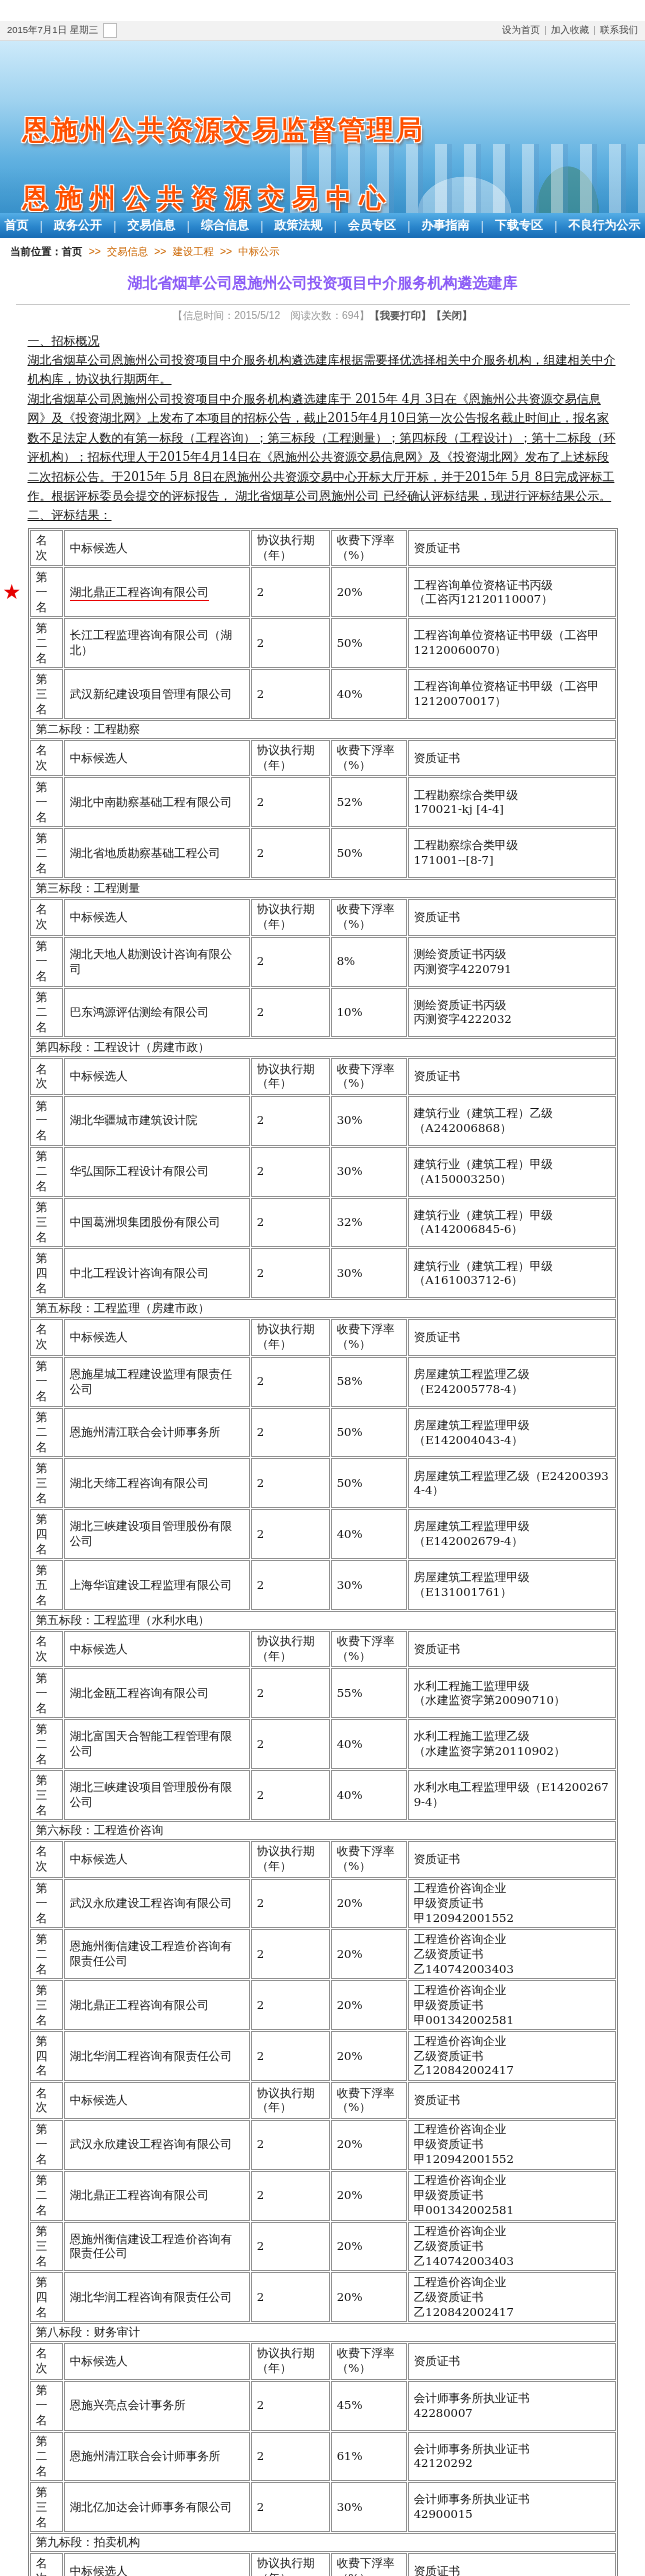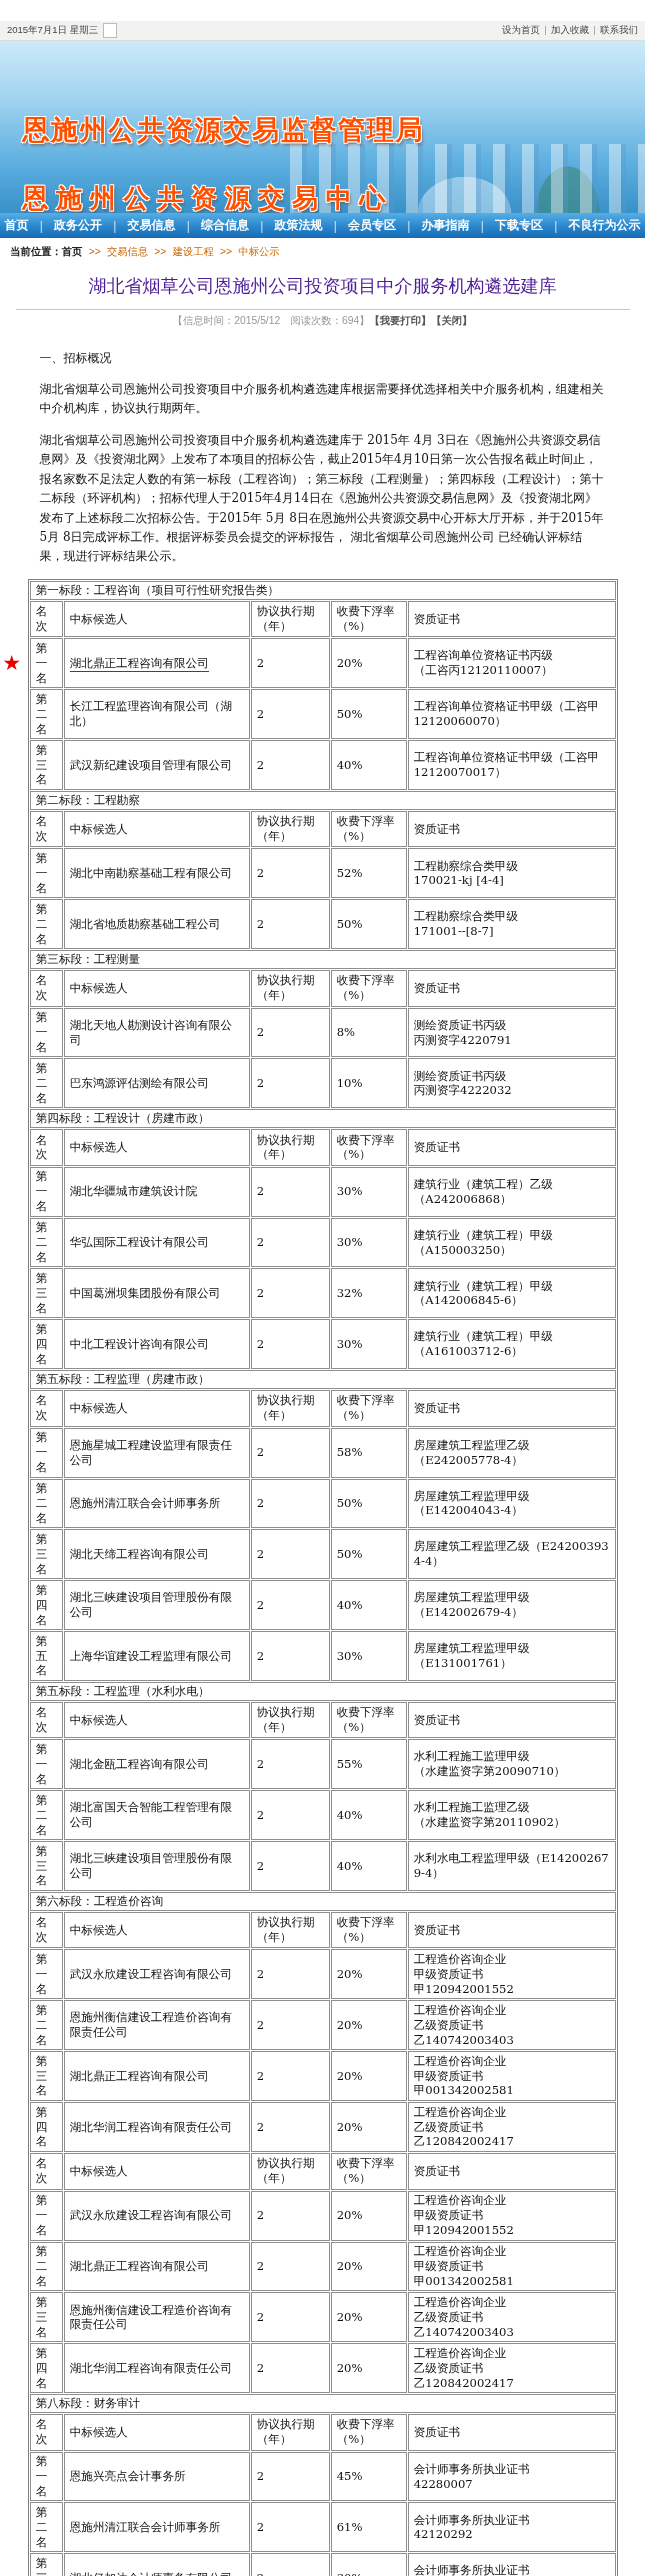--- a/index.html
+++ b/index.html
@@ -37,28 +37,28 @@
   .nav .sep{color:rgba(255,255,255,.75);font-weight:normal;}
 
   
   .breadcrumb{font-family:"Liberation Sans",sans-serif;font-size:10.3px;padding:6.9px 10.3px 1.7px;color:#222;}
   .breadcrumb .lab{font-weight:bold;text-align:center;}
   .breadcrumb .root{font-weight:bold;color:#222;cursor:pointer;}
   .breadcrumb .sep{color:#cc6600;margin:0 3.4px;}
   .breadcrumb .blnk{color:#cc6600;cursor:pointer;}
 
   
-  .page-title{text-align:center;font-size:18px;font-weight:normal;margin:13.8px 26px 10.3px;color:#4c1d95;}
+  .page-title{text-align:center;font-size:15px;font-weight:bold;margin:13.8px 26px 10.3px;color:#8b5cf6;}
   .meta-wrap{margin:0 15.5px;border-top:0.9px solid #c8c8c8;padding:4.3px 0 1.7px;text-align:center;
     font-family:"Liberation Sans",sans-serif;font-size:10.3px;color:#979797;}
   .meta-wrap .act{color:#555;font-weight:bold;cursor:pointer;}
 
   
   .content{padding:6.9px 27.5px 0;font-size:12px;line-height:1.62;}
-  .content p{margin:12px;}
+  .content p{margin:0;text-decoration:underline;}
 
   
   .tblwrap{position:relative;margin:1.7px 0 1.7px;}
   table.rtable{width:100%;border:0.9px solid #7e7e7e;border-spacing:1.7px;border-collapse:separate;
     font-size:11.6px;line-height:1.28;background:#fff;table-layout:fixed;}
   table.rtable td{border:0.9px solid #8f8f8f;padding:1.7px 5.2px;vertical-align:middle;background:#fff;
     white-space:pre-line;word-break:break-all;}
   tr.secrow td{padding:0.9px 5.2px;}
   tr.headrow td{padding:2.6px 5.2px;}
   td.rankcell{position:relative;padding:1.7px 3.4px;}
@@ -110,34 +110,32 @@
 
 <div class="page-title">湖北省烟草公司恩施州公司投资项目中介服务机构遴选建库</div>
 <div class="meta-wrap">
   <span>【信息时间：2015/5/12　阅读次数：694】</span><span class="act">【我要打印】</span><span class="act">【关闭】</span>
 </div>
 
 <div class="content">
   <p>一、招标概况</p>
   <p>湖北省烟草公司恩施州公司投资项目中介服务机构遴选建库根据需要择优选择相关中介服务机构，组建相关中介机构库，协议执行期两年。</p>
   <p>湖北省烟草公司恩施州公司投资项目中介服务机构遴选建库于 2015年 4月 3日在《恩施州公共资源交易信息网》及《投资湖北网》上发布了本项目的招标公告，截止2015年4月10日第一次公告报名截止时间止，报名家数不足法定人数的有第一标段（工程咨询）；第三标段（工程测量）；第四标段（工程设计）；第十二标段（环评机构）；招标代理人于2015年4月14日在《恩施州公共资源交易信息网》及《投资湖北网》发布了上述标段二次招标公告。于2015年 5月 8日在恩施州公共资源交易中心开标大厅开标，并于2015年 5月 8日完成评标工作。根据评标委员会提交的评标报告， 湖北省烟草公司恩施州公司 已经确认评标结果，现进行评标结果公示。</p>
+  <p>二、评标结果：</p>
 
   <div class="tblwrap">
     <table class="rtable" id="rtable">
       <colgroup>
           <col style="width:33px">
           <col style="width:186px">
           <col style="width:79px">
           <col style="width:76px">
           <col>
         </colgroup>
       <tbody id="rtbody">
-          <tr class="secrow">
-            <td colspan="5">第一标段：工程咨询（项目可行性研究报告类）</td>
-          </tr>
           <tr class="headrow">
             <td>名次</td>
             <td>中标候选人</td>
             <td>协议执行期
 （年）</td>
             <td>收费下浮率
 （%）</td>
             <td>资质证书</td>
           </tr>
           <tr>

